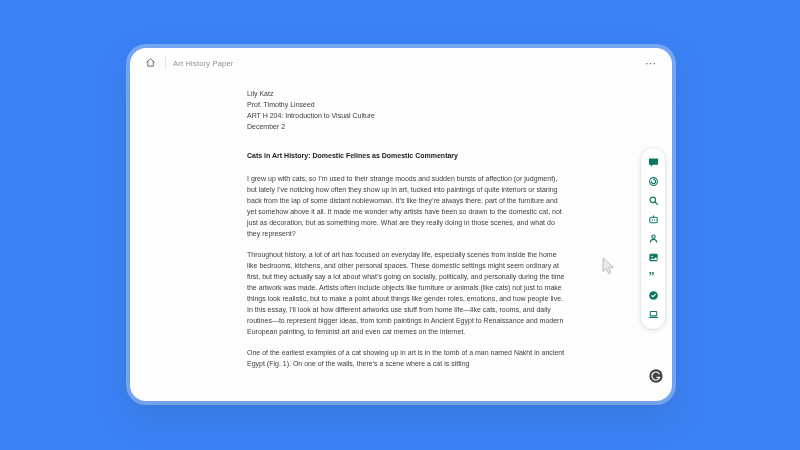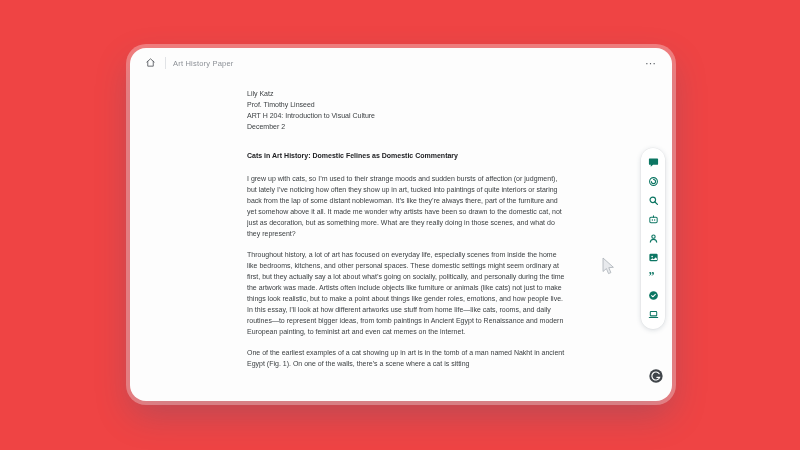--- a/index.html
+++ b/index.html
@@ -6,21 +6,21 @@
   body{
     width:800px;height:450px;overflow:hidden;
     font-family:"Liberation Sans", sans-serif;
   }
   .stage{
     position:relative;width:800px;height:450px;overflow:hidden;
     background:
       radial-gradient(60% 40% at 20% 95%, rgba(255,255,255,.55), rgba(255,255,255,0) 70%),
       radial-gradient(50% 35% at 85% 92%, rgba(255,255,255,.5), rgba(255,255,255,0) 70%),
       linear-gradient(180deg,#5b9dd6 0%,#69a6da 18%,#8cbcde 38%,#badToFix 0%,#bcd8e8 55%,#dcebef 72%,#ecf3f1 86%,#eef3f0 100%);
-    background-color:#ef4444;
+    background-color:#3b82f6;
   }
   .window{
     position:absolute;left:130px;top:48px;width:542px;height:353px;
     background:#fdfdfd;border-radius:16px;
     box-shadow:0 0 0 4px rgba(255,255,255,.30), 0 14px 34px rgba(50,90,130,.28);
     overflow:hidden;
   }
   .win-header{
     position:absolute;left:0;top:0;right:0;height:30px;
     display:flex;align-items:center;padding:0 12px;gap:7px;

